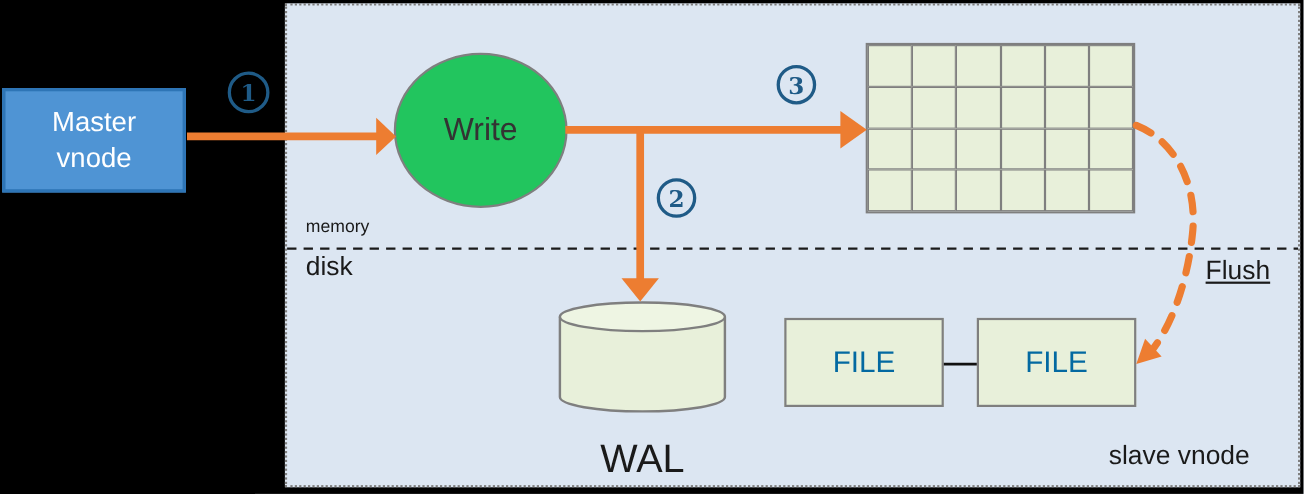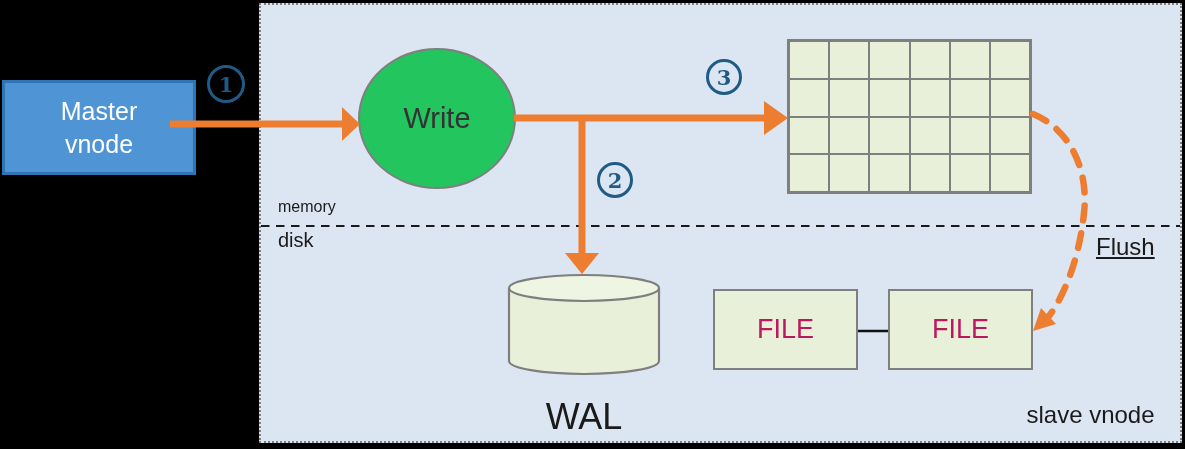--- a/index.html
+++ b/index.html
@@ -4,56 +4,56 @@
 <style>
   html,body{margin:0;padding:0;}
   body{font-family:"Liberation Sans","DejaVu Sans",sans-serif;}
   .canvas{position:relative;width:1185px;height:449px;background:#000;overflow:hidden;}
 
   
   .panel{position:absolute;left:259px;top:3px;width:923px;height:440px;box-sizing:border-box;
          background:#dce6f2;border:2px dotted #7f7f7f;}
 
   
-  .master{position:absolute;left:2px;top:80px;width:194px;height:95px;box-sizing:border-box;
+  .master{position:absolute;left:2px;top:80px;width:167px;height:95px;box-sizing:border-box;
           background:#4f94d4;border:3px solid #2e75b6;color:#fff;font-size:25px;line-height:1.3;
           display:flex;align-items:center;justify-content:center;text-align:center;white-space:pre-line;}
 
   
   .write{position:absolute;left:358px;top:48px;width:158px;height:141px;box-sizing:border-box;
          background:#22c55e;border:2px solid #7f7f7f;border-radius:50%;
          display:flex;align-items:center;justify-content:center;font-size:29px;color:#333;}
 
   
   .memtable{position:absolute;left:787px;top:39px;width:245px;height:155px;box-sizing:border-box;
             border:2px solid #7f7f7f;display:grid;}
   .memtable .cell{border:1px solid #7f7f7f;background:#e8f0da;}
 
   
   .filebox{position:absolute;width:145px;height:81px;box-sizing:border-box;background:#e8f0da;
            border:2px solid #7f7f7f;display:flex;align-items:center;justify-content:center;
-           font-size:27px;color:#be185d;}
+           font-size:27px;color:#0369a1;}
   .file1{left:713px;top:289px;}
   .file2{left:888px;top:289px;}
 
   
   .step{position:absolute;width:36px;height:36px;box-sizing:border-box;border:3px solid #1f5b87;
         border-radius:50%;color:#1f5b87;display:flex;align-items:center;justify-content:center;
         font-family:"DejaVu Serif",serif;font-size:21px;font-weight:700;z-index:5;}
   .step1{left:207px;top:65px;width:38px;height:38px;}
   .step2{left:597px;top:162px;}
   .step3{left:706px;top:59px;}
 
   
   .lbl{position:absolute;color:#1a1a1a;z-index:5;}
   .lbl-memory{left:278px;top:198px;font-size:16px;}
-  .lbl-disk{left:278px;top:229px;font-size:20px;}
+  .lbl-disk{left:278px;top:229px;font-size:24px;}
   .lbl-wal{left:508px;top:396px;width:152px;text-align:center;font-size:36px;}
   .lbl-flush{left:1096px;top:233px;font-size:24px;text-decoration:underline;}
-  .lbl-slave{left:1008px;top:401px;width:165px;text-align:center;font-size:24px;}
+  .lbl-slave{left:1008px;top:401px;width:165px;text-align:left;font-size:24px;}
 
   svg.overlay{position:absolute;left:0;top:0;width:1185px;height:449px;z-index:4;pointer-events:none;}
 </style>
 </head>
 <body>
 
 <div class="canvas">
 
   <div class="panel"></div>
 

